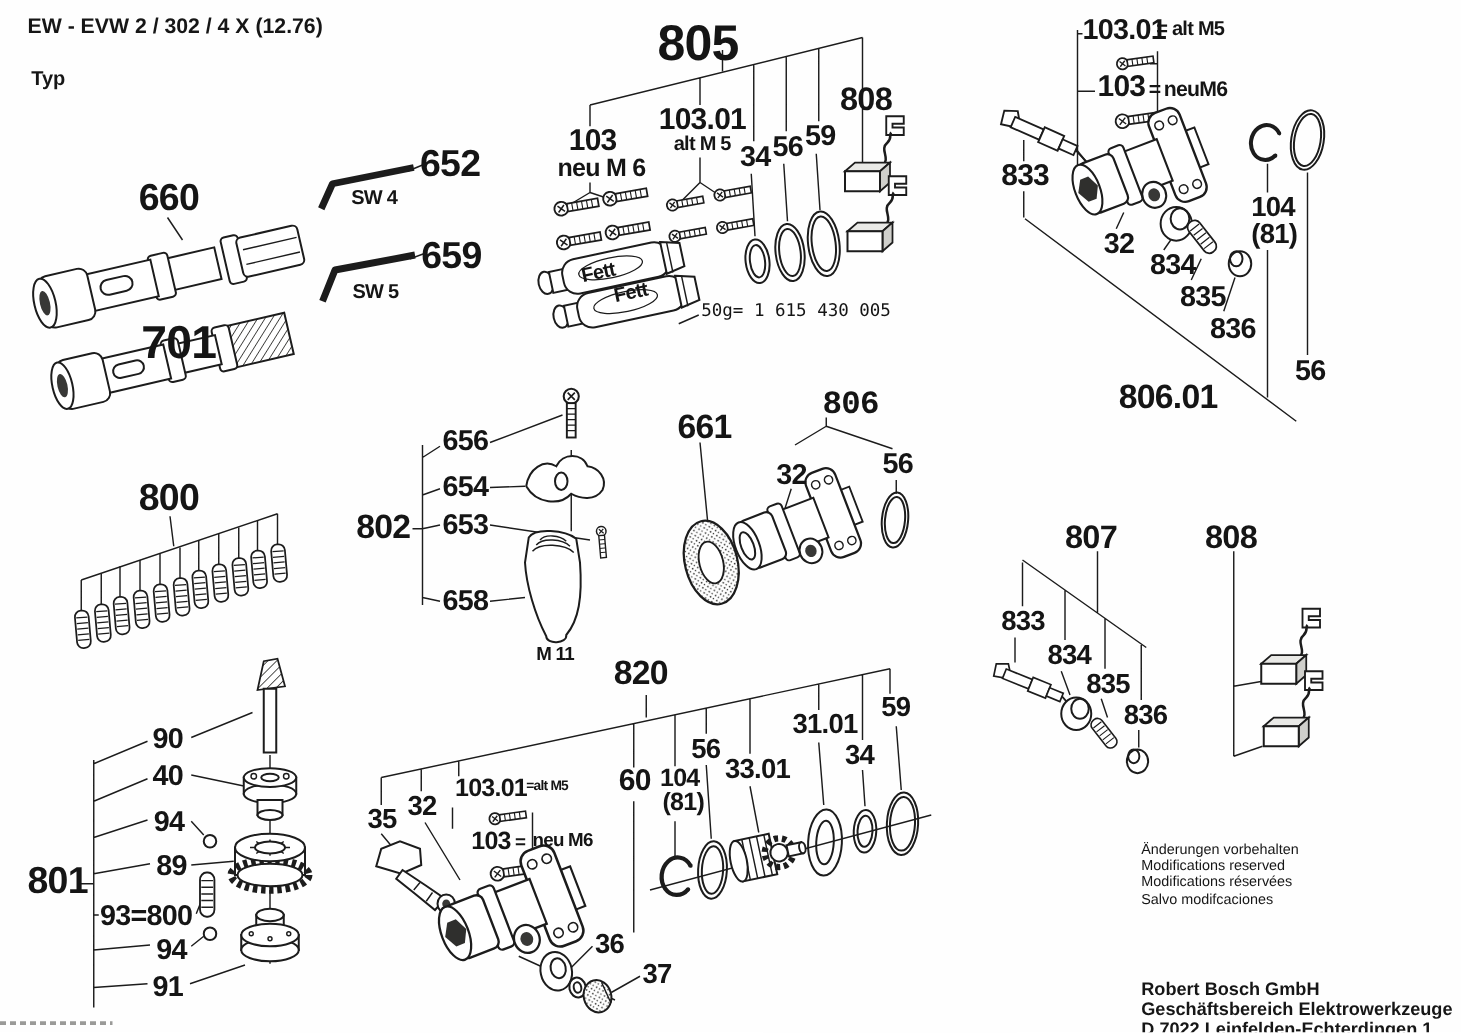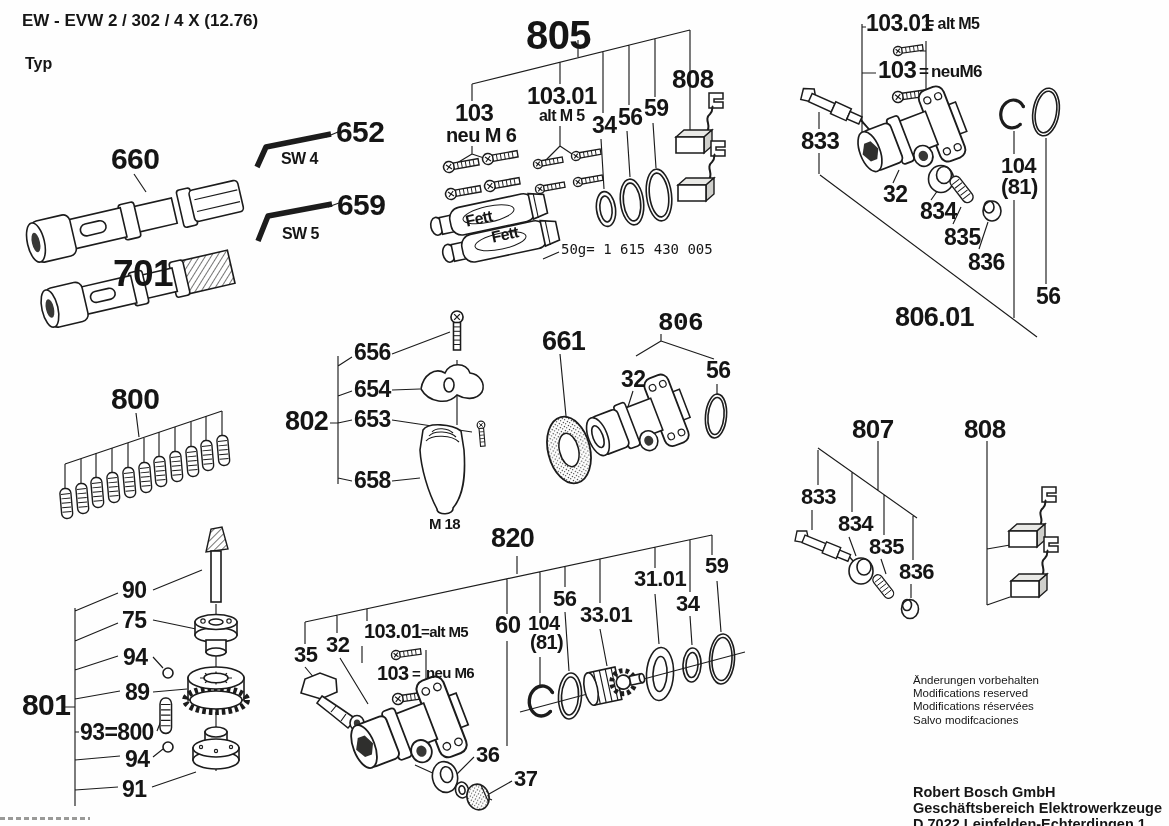--- a/index.html
+++ b/index.html
@@ -396,32 +396,32 @@
 <div id="callouts">
       <div class="callout" style="left: 111px; top: 144px; font-size: 30px;">660</div>
       <div class="callout" style="left: 336px; top: 117px; font-size: 30px;">652</div>
       <div class="callout" style="left: 281px; top: 151px; font-size: 16px;">SW 4</div>
       <div class="callout" style="left: 337px; top: 190px; font-size: 30px;">659</div>
       <div class="callout" style="left: 282px; top: 226px; font-size: 16px;">SW 5</div>
       <div class="callout" style="left: 113px; top: 255px; font-size: 37px;">701</div>
       <div class="callout" style="left: 111px; top: 384px; font-size: 30px;">800</div>
       <div class="callout" style="left: 22px; top: 690px; font-size: 30px;">801</div>
       <div class="callout" style="left: 122px; top: 579px; font-size: 23px;">90</div>
-      <div class="callout" style="left: 122px; top: 609px; font-size: 23px;">75</div>
+      <div class="callout" style="left: 122px; top: 609px; font-size: 23px;">40</div>
       <div class="callout" style="left: 123px; top: 646px; font-size: 23px;">94</div>
       <div class="callout" style="left: 125px; top: 681px; font-size: 23px;">89</div>
       <div class="callout" style="left: 80px; top: 721px; font-size: 23px;">93=800</div>
       <div class="callout" style="left: 125px; top: 748px; font-size: 23px;">94</div>
       <div class="callout" style="left: 122px; top: 778px; font-size: 23px;">91</div>
       <div class="callout" style="left: 285px; top: 408px; font-size: 27px;">802</div>
       <div class="callout" style="left: 354px; top: 341px; font-size: 23px;">656</div>
       <div class="callout" style="left: 354px; top: 378px; font-size: 23px;">654</div>
       <div class="callout" style="left: 354px; top: 408px; font-size: 23px;">653</div>
       <div class="callout" style="left: 354px; top: 469px; font-size: 23px;">658</div>
-      <div class="callout" style="left: 429px; top: 516px; font-size: 15px;">M 18</div>
+      <div class="callout" style="left: 429px; top: 516px; font-size: 15px;">M 11</div>
       <div class="callout" style="left: 526px; top: 15px; font-size: 40px;">805</div>
       <div class="callout" style="left: 455px; top: 101px; font-size: 24px;">103</div>
       <div class="callout" style="left: 446px; top: 125px; font-size: 20px;">neu M 6</div>
       <div class="callout" style="left: 527px; top: 84px; font-size: 24px;">103.01</div>
       <div class="callout" style="left: 539px; top: 108px; font-size: 16px;">alt M 5</div>
       <div class="callout" style="left: 592px; top: 114px; font-size: 23px;">34</div>
       <div class="callout" style="left: 618px; top: 106px; font-size: 23px;">56</div>
       <div class="callout" style="left: 644px; top: 97px; font-size: 23px;">59</div>
       <div class="callout" style="left: 672px; top: 66px; font-size: 26px;">808</div>
       <div class="callout" style="left: 464px; top: 214px; font-size: 16px; transform: rotate(-12deg);">Fett</div>
@@ -448,21 +448,21 @@
       <div class="callout" style="left: 852px; top: 416px; font-size: 26px;">807</div>
       <div class="callout" style="left: 801px; top: 486px; font-size: 22px;">833</div>
       <div class="callout" style="left: 838px; top: 513px; font-size: 22px;">834</div>
       <div class="callout" style="left: 869px; top: 536px; font-size: 22px;">835</div>
       <div class="callout" style="left: 899px; top: 561px; font-size: 22px;">836</div>
       <div class="callout" style="left: 964px; top: 416px; font-size: 26px;">808</div>
       <div class="callout" style="left: 491px; top: 525px; font-size: 27px;">820</div>
       <div class="callout" style="left: 294px; top: 644px; font-size: 22px;">35</div>
       <div class="callout" style="left: 326px; top: 634px; font-size: 22px;">32</div>
       <div class="callout" style="left: 364px; top: 621px; font-size: 20px;">103.01</div>
-      <div class="callout" style="left: 421px; top: 624px; font-size: 15px;">=alt M5</div>
+      <div class="callout" style="left: 421px; top: 624px; font-size: 11px;">=alt M5</div>
       <div class="callout" style="left: 377px; top: 663px; font-size: 20px;">103</div>
       <div class="callout" style="left: 412px; top: 666px; font-size: 15px;">=</div>
       <div class="callout" style="left: 426px; top: 665px; font-size: 15px;">neu M6</div>
       <div class="callout" style="left: 495px; top: 613px; font-size: 24px;">60</div>
       <div class="callout" style="left: 528px; top: 613px; font-size: 20px;">104</div>
       <div class="callout" style="left: 530px; top: 632px; font-size: 20px;">(81)</div>
       <div class="callout" style="left: 553px; top: 588px; font-size: 22px;">56</div>
       <div class="callout" style="left: 580px; top: 604px; font-size: 22px;">33.01</div>
       <div class="callout" style="left: 634px; top: 568px; font-size: 22px;">31.01</div>
       <div class="callout" style="left: 676px; top: 593px; font-size: 22px;">34</div>

